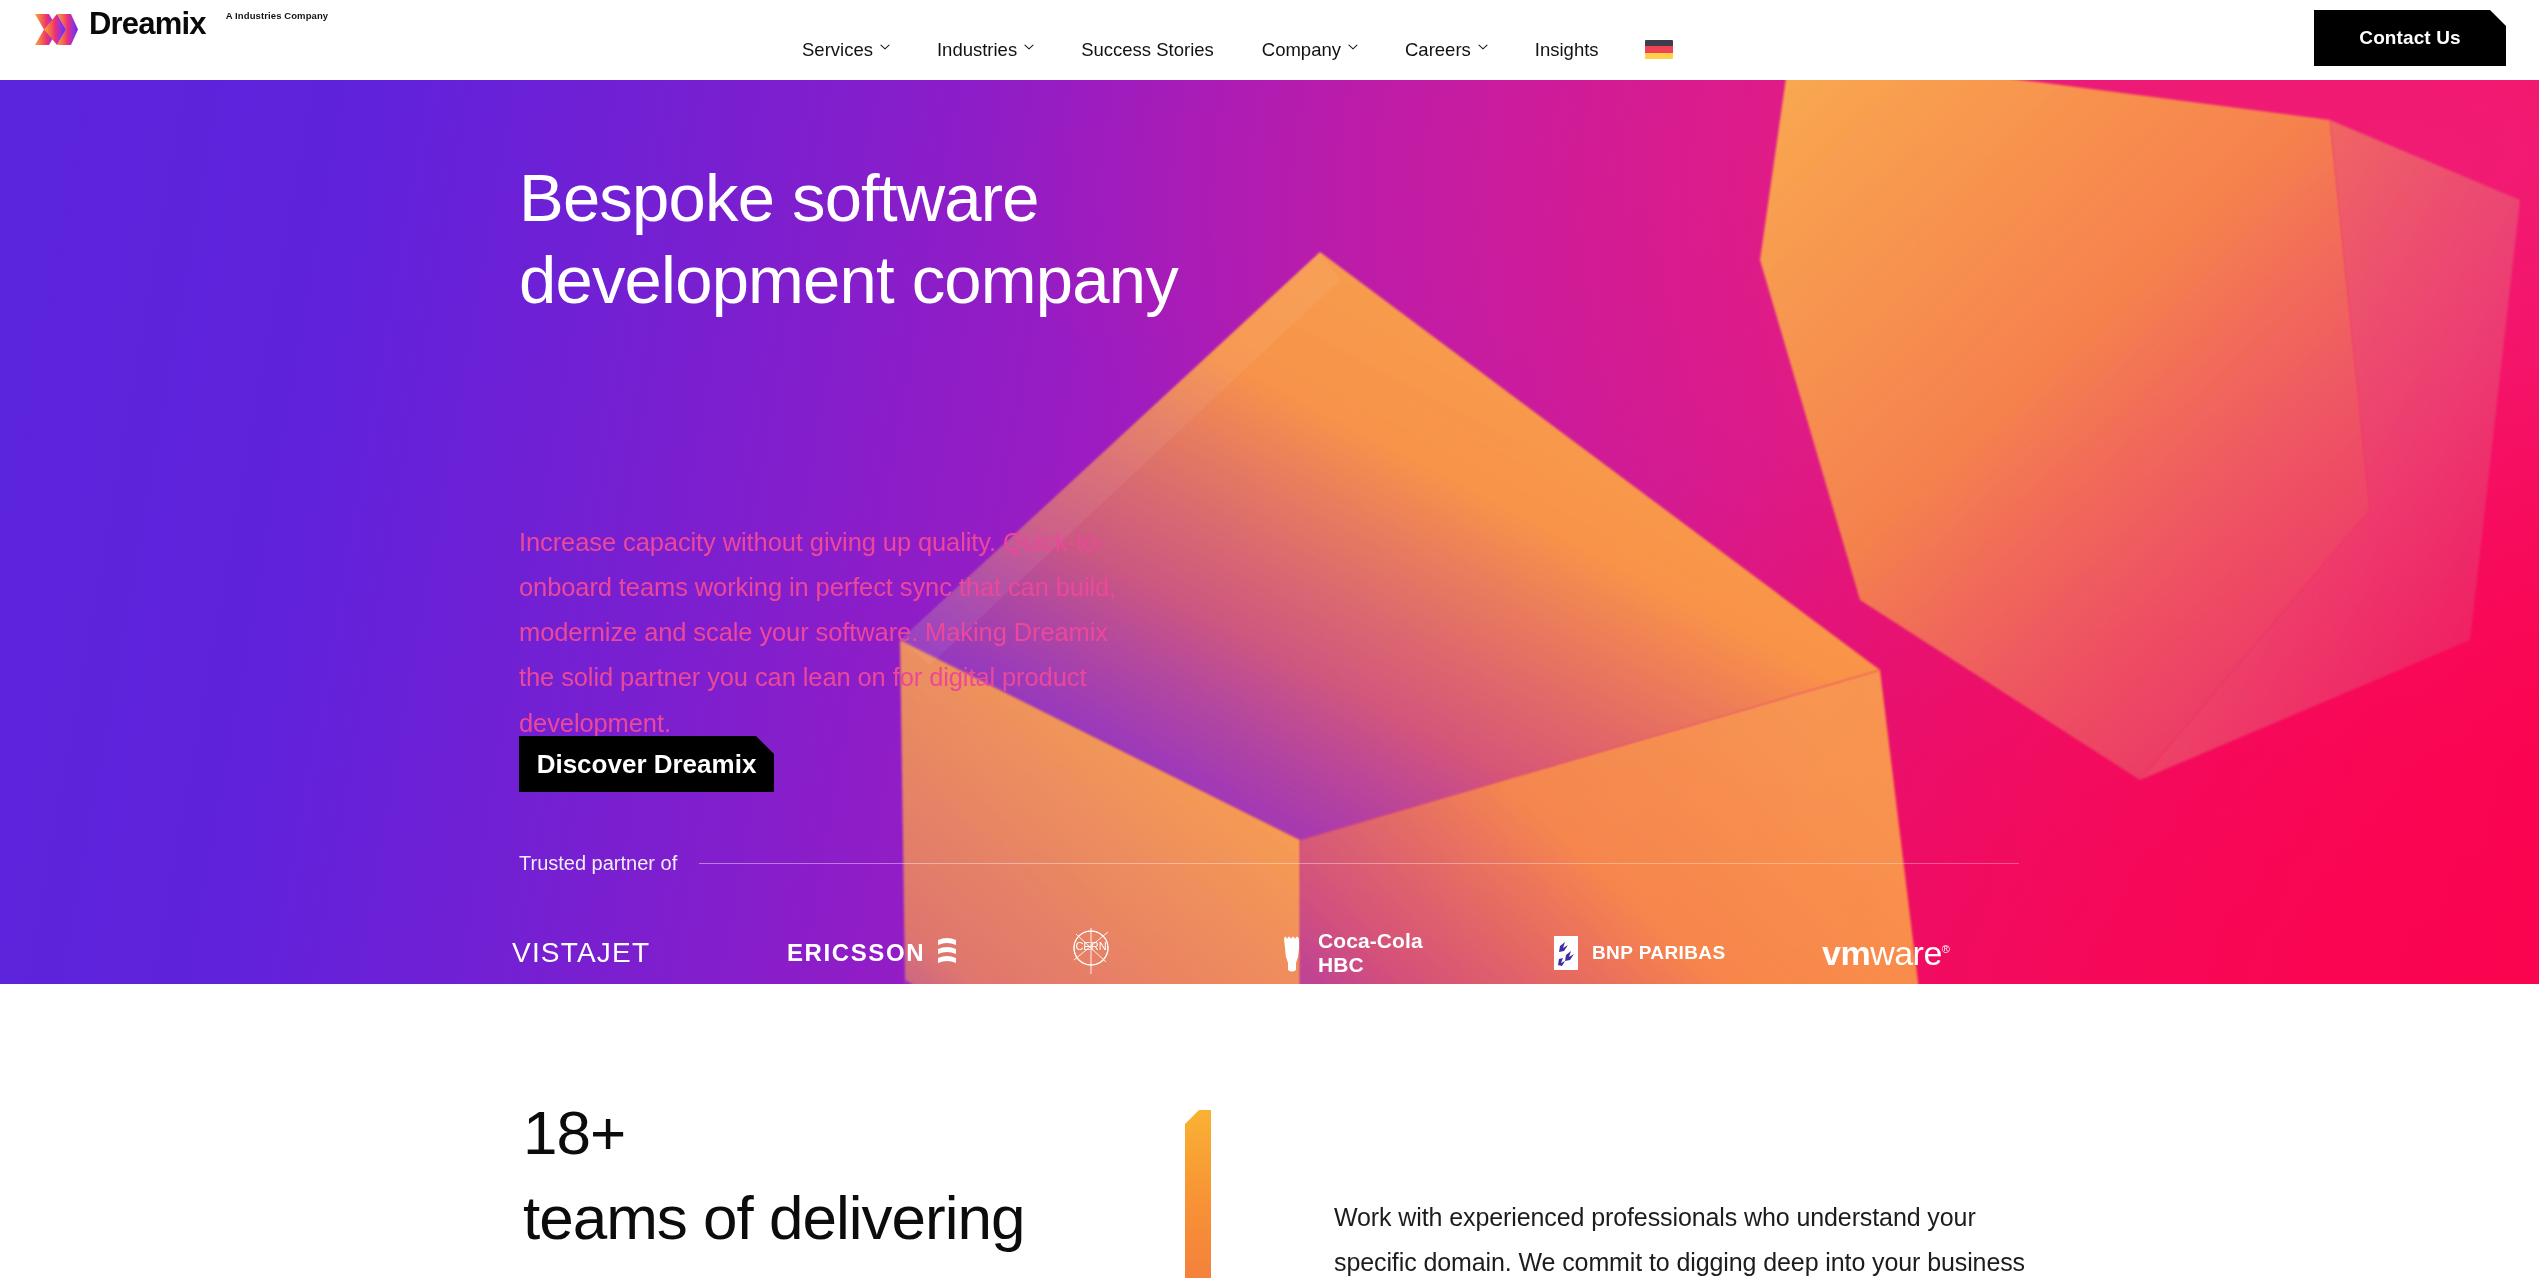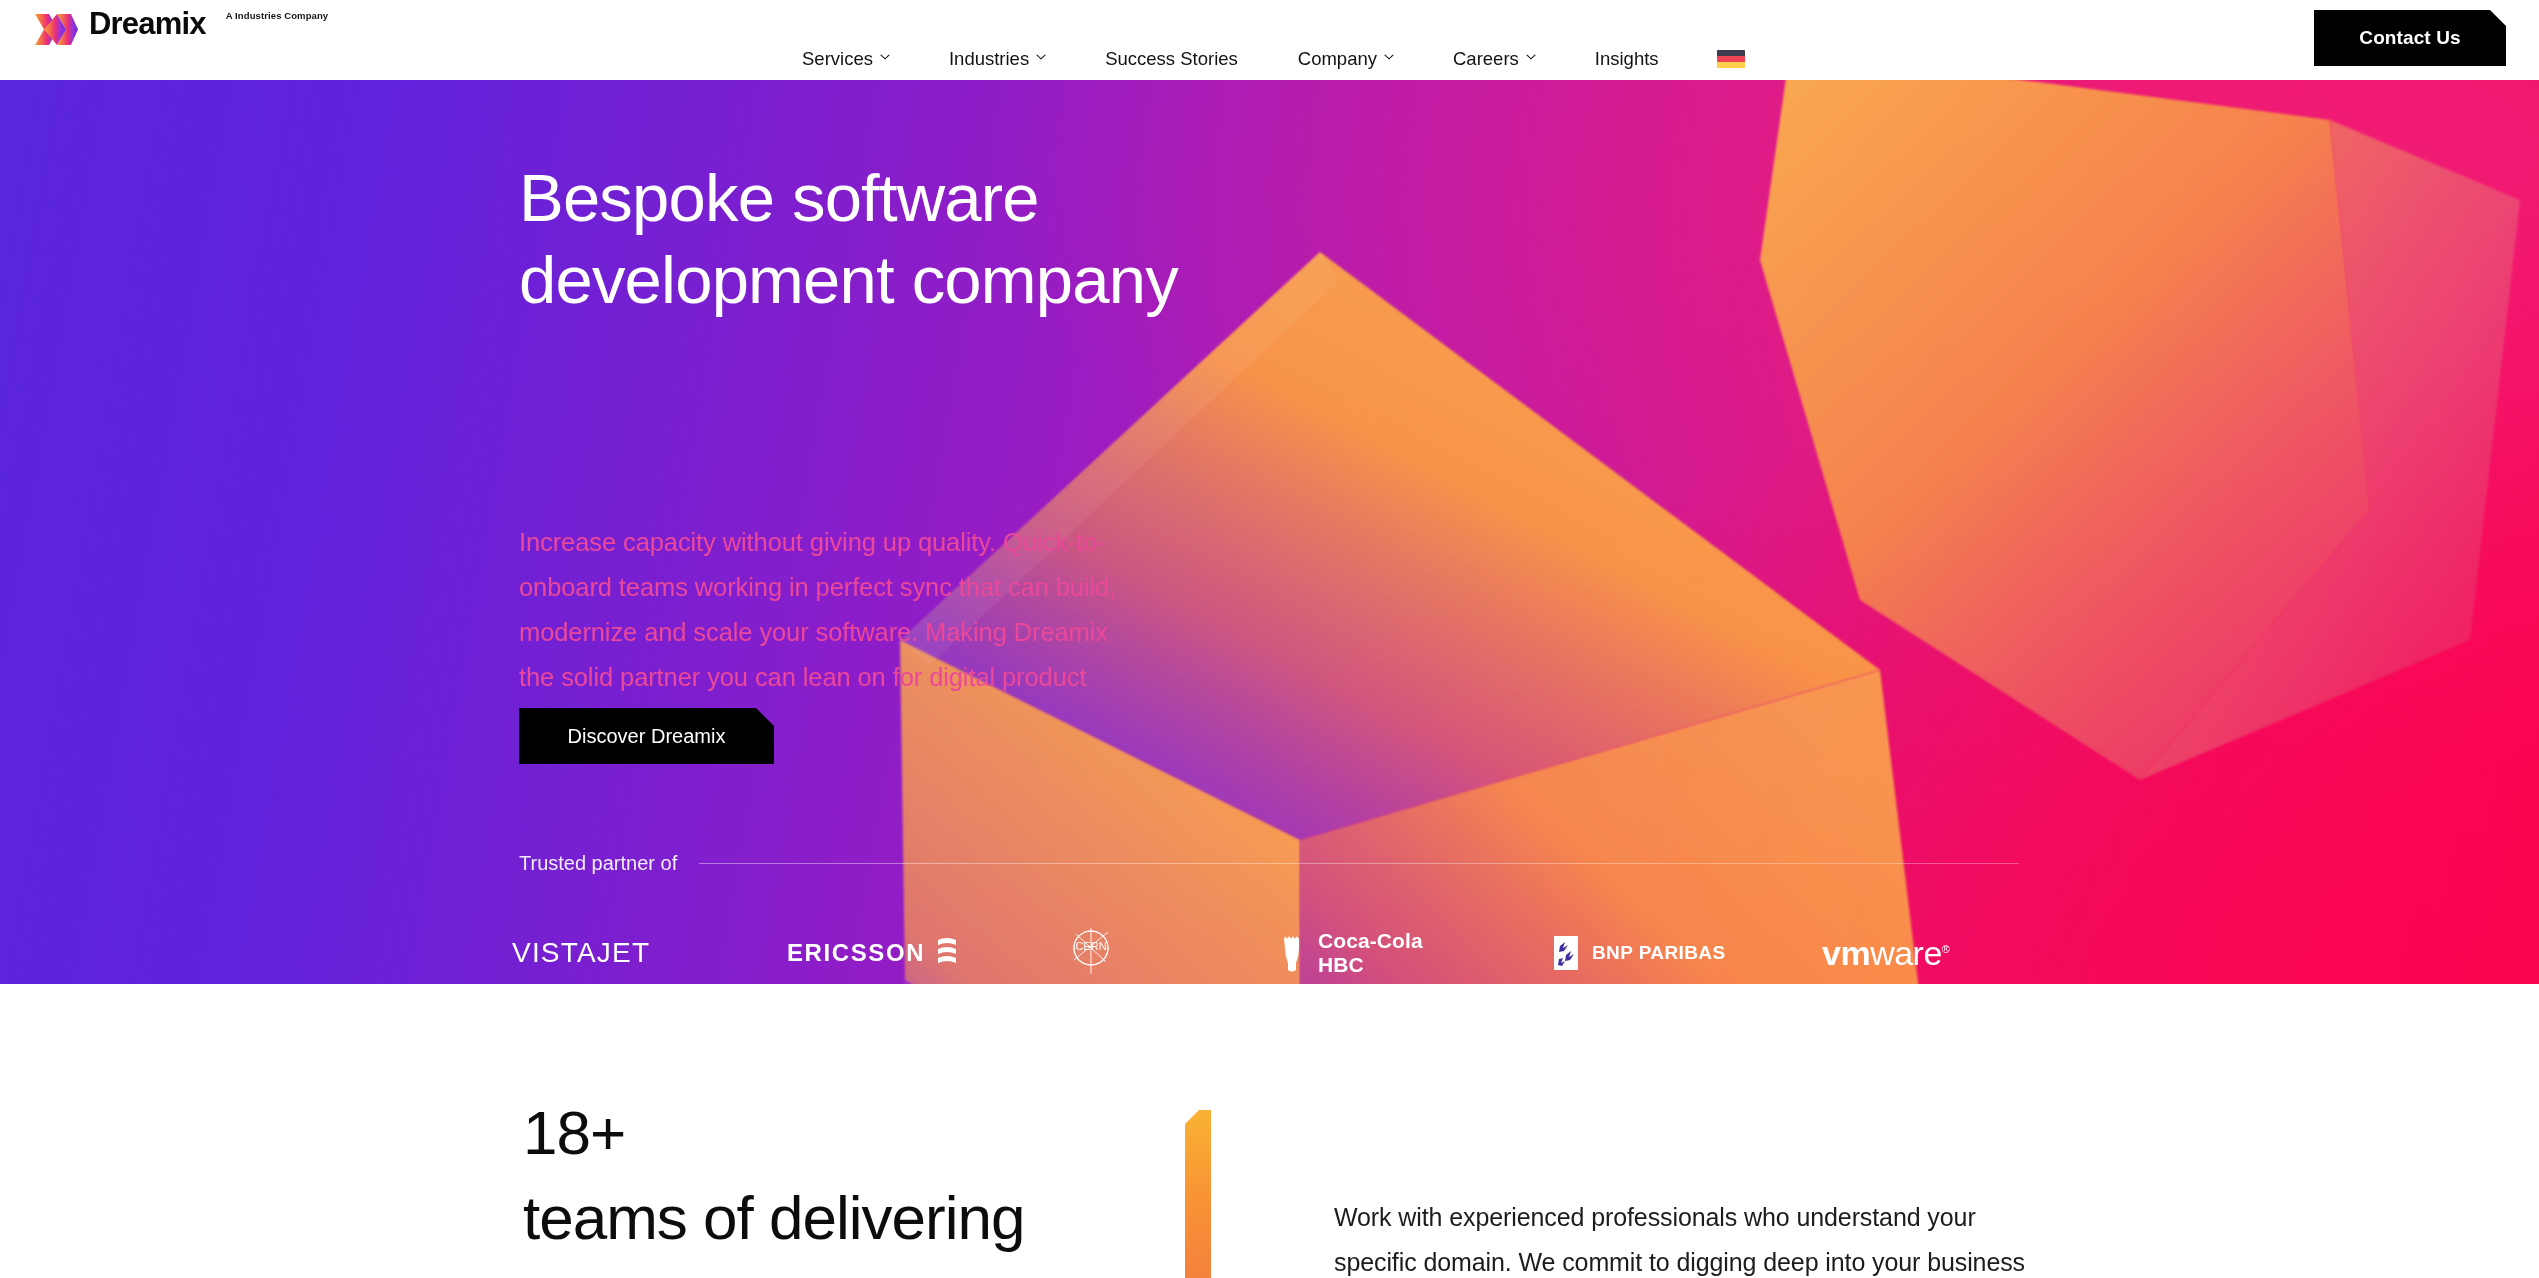--- a/index.html
+++ b/index.html
@@ -25,21 +25,21 @@
     font-size:31px; font-weight:700; letter-spacing:-0.8px;
     color:#0a0a0a; line-height:1;
   }
   .logo-tag {
     font-size:9.5px; font-weight:600; color:#141414;
     letter-spacing:0.1px; margin-top:3px; margin-left:20px;
   }
 
   .nav {
     position:absolute; left:780px; top:0; height:99px;
-    display:flex; align-items:flex-end; gap:16px;
+    display:flex; align-items:center; gap:4px;
   }
   .nav-item {
     display:flex; align-items:center; gap:7px;
     padding:0 22px; height:80px;
     font-size:18.5px; color:#121212; font-weight:400;
     cursor:pointer; white-space:nowrap;
   }
   .nav-caret { display:inline-block; width:9px; height:9px; position:relative; top:-1px; }
   .nav-caret svg { display:block; }
   .flag-btn {
@@ -95,23 +95,23 @@
     font-size:67px; line-height:1.22; font-weight:400;
     color:#ffffff; letter-spacing:-0.8px;
   }
   .hero-p {
     position:absolute; left:519px; top:440px;
     width:615px;
     font-size:25.5px; line-height:1.77; font-weight:400;
     color:#ec4899; letter-spacing:-0.1px;
   }
   .discover-btn {
-    position:absolute; left:519px; top:628px;
+    position:absolute; left:519px; top:656px;
     width:255px; height:56px; background:#000000; color:#ffffff;
-    font-size:20px; font-weight:400;
+    font-size:26px; font-weight:700;
     display:flex; align-items:center; justify-content:center;
     cursor:pointer;
     clip-path: polygon(0 0, calc(100% - 18px) 0, 100% 18px, 100% 100%, 0 100%);
   }
 
   .trusted-row {
     position:absolute; left:519px; top:772px;
     width:1500px; display:flex; align-items:center; gap:22px;
   }
   .trusted-label {

